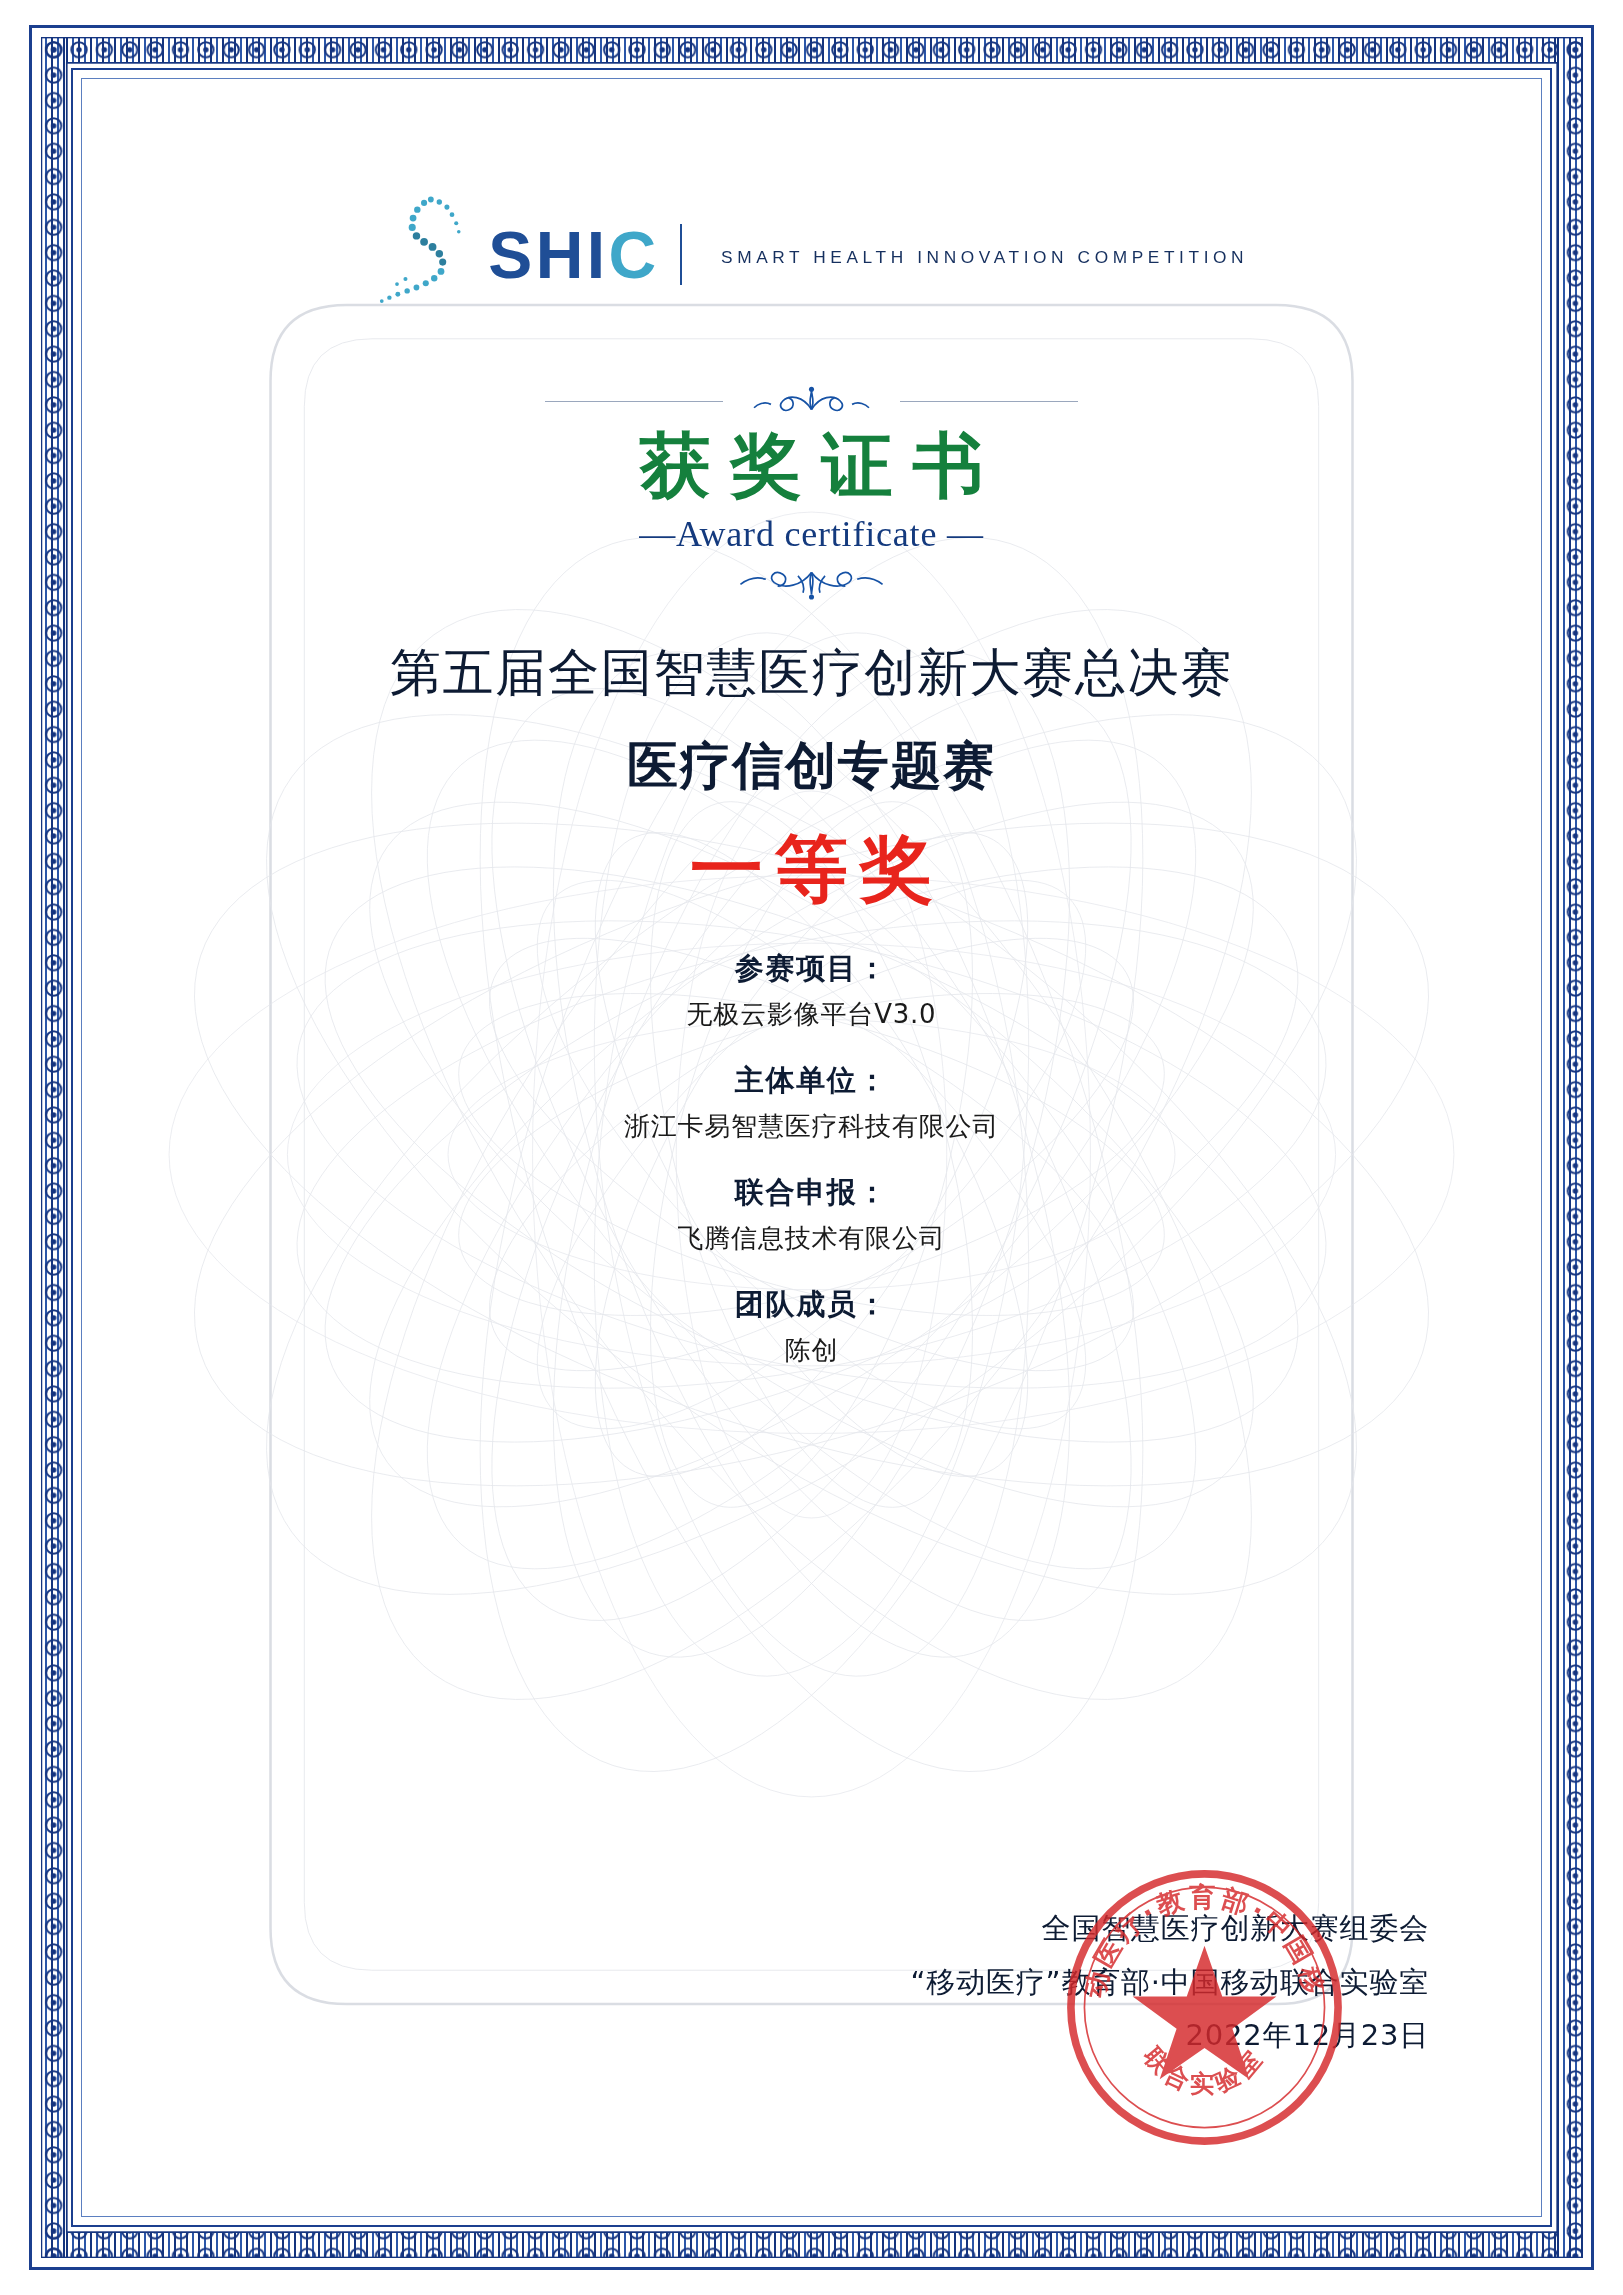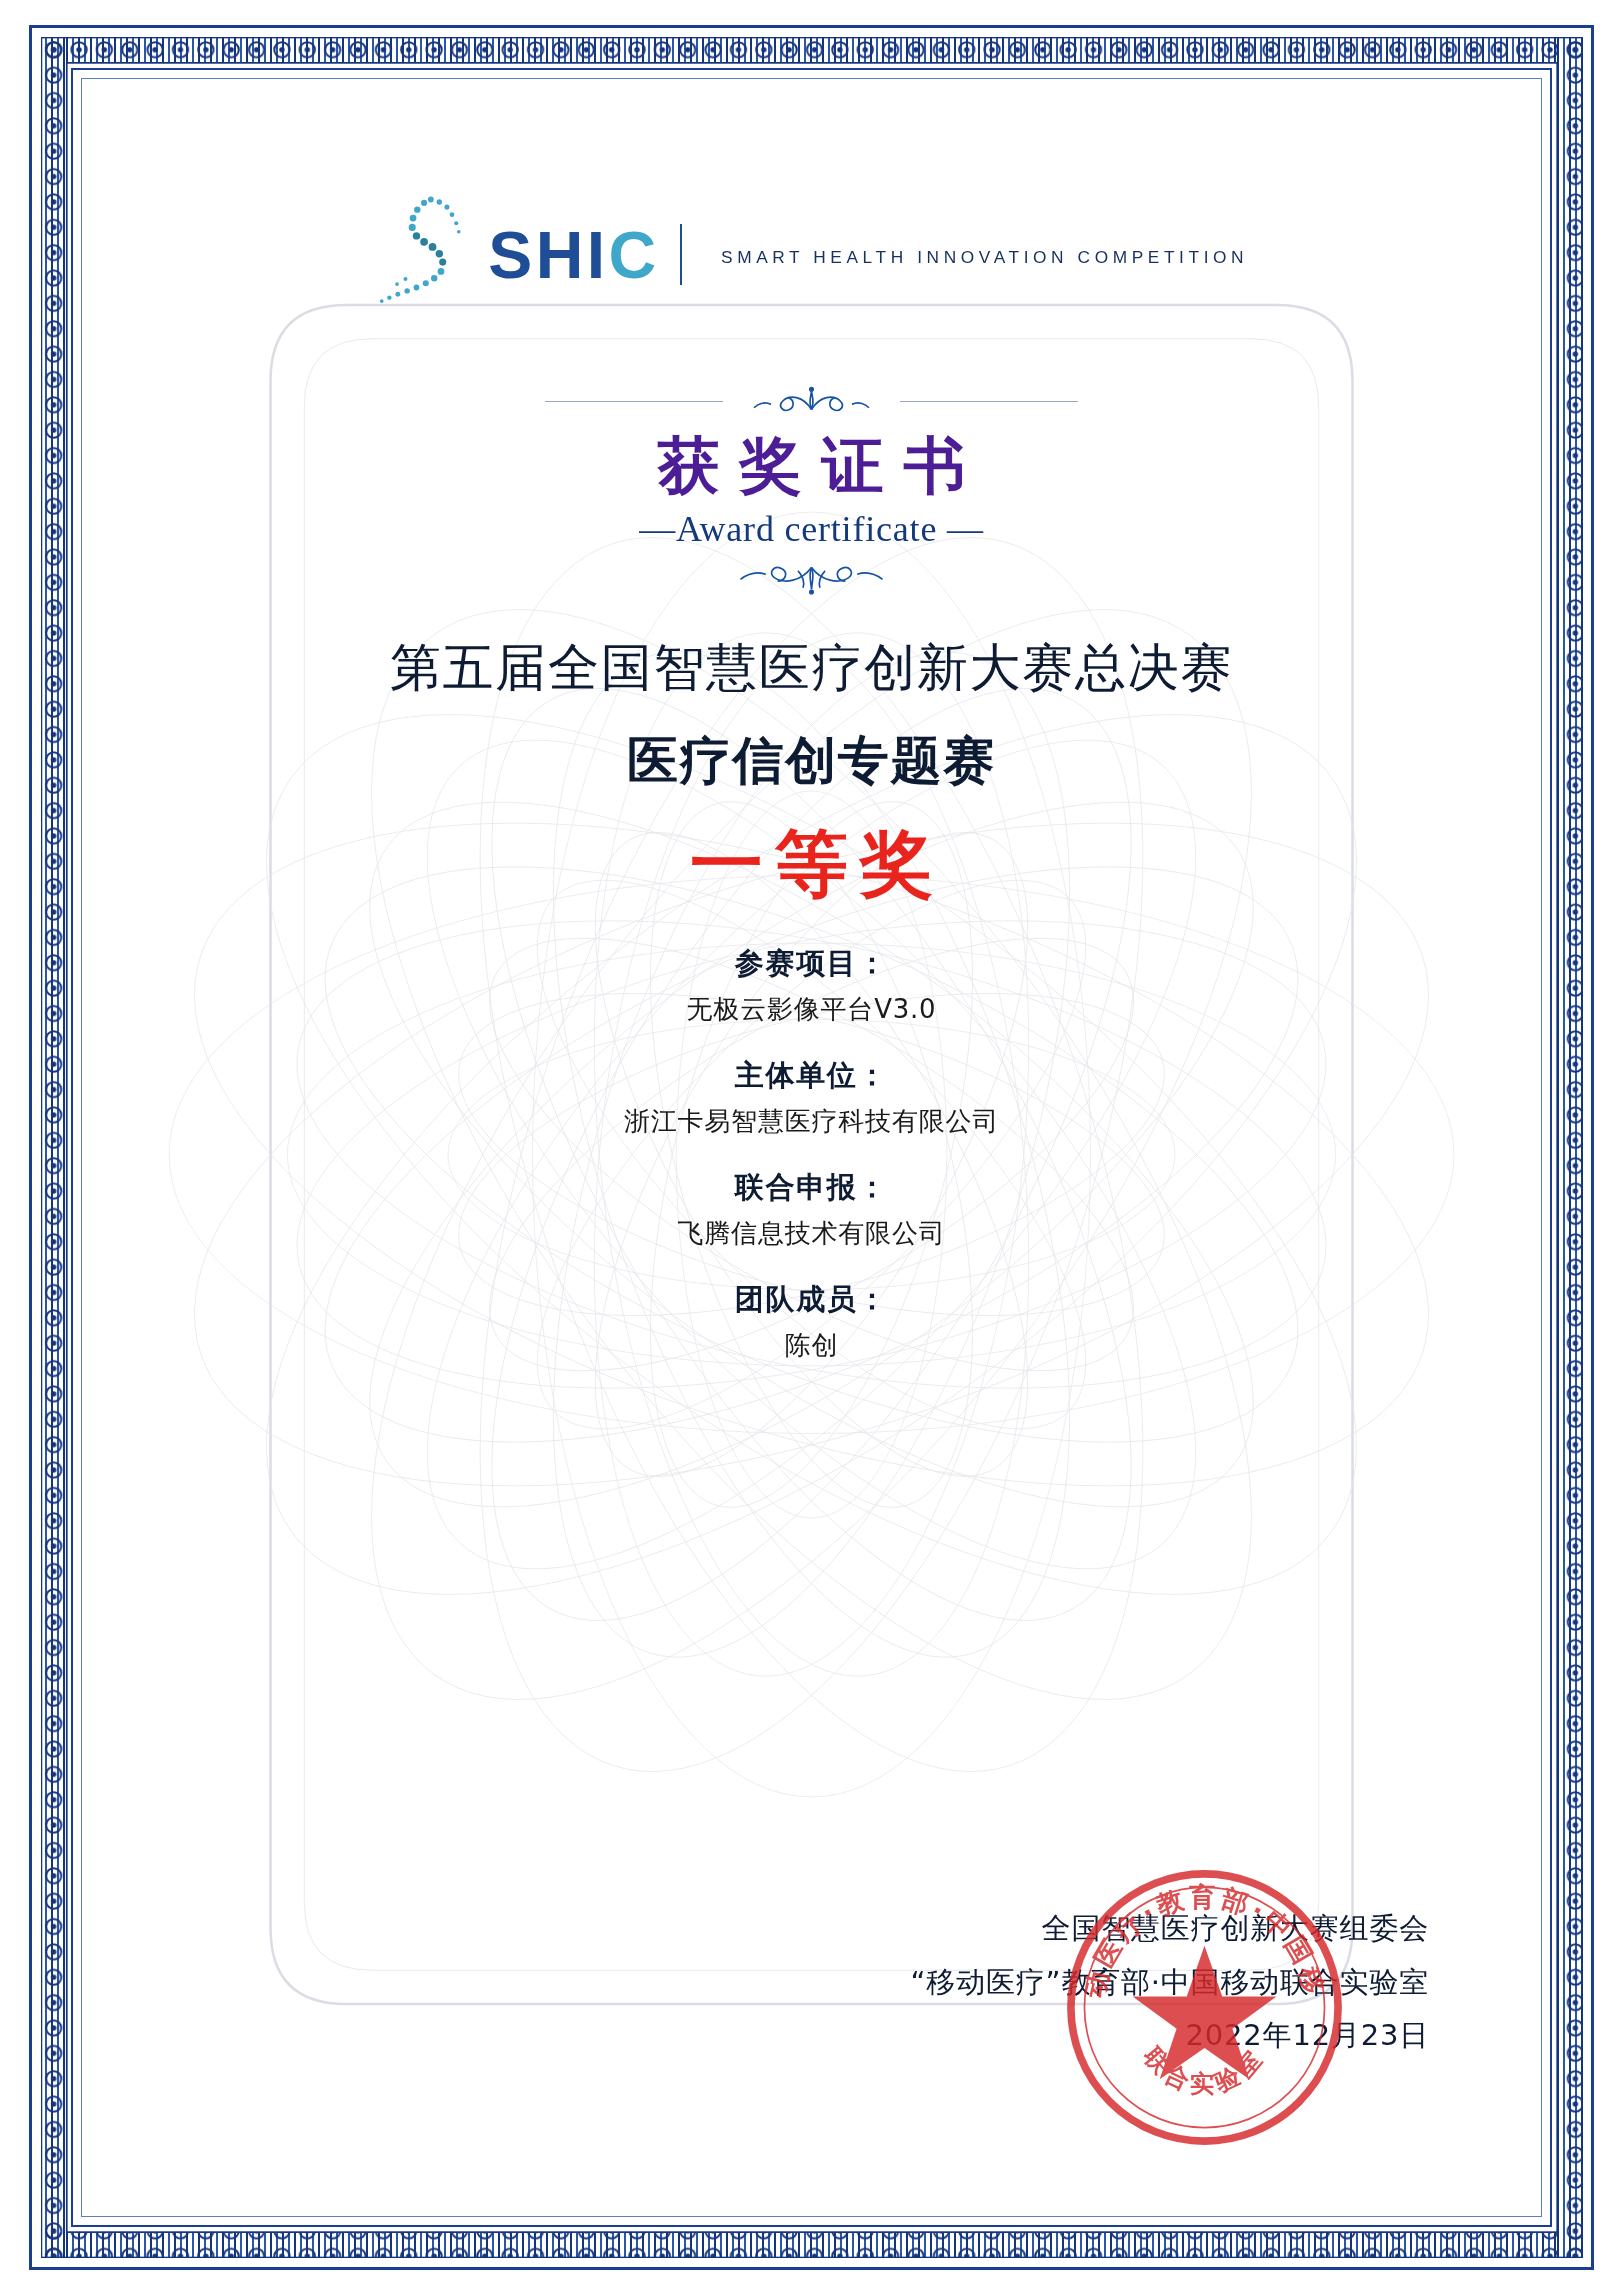--- a/index.html
+++ b/index.html
@@ -153,26 +153,26 @@
   }
   .rule {
     width: 178px;
     height: 0.8px;
     background: #9aa7bd;
     display: inline-block;
     vertical-align: middle;
   }
 
   .title-cn {
-    margin-top: 11px;
-    font-family: "DejaVu Sans", sans-serif;
-    font-weight: bold;
-    font-size: 62px;
+    margin-top: 5px;
+    font-family: "DejaVu Sans", sans-serif;
+    font-weight: bold;
+    font-size: 71px;
     letter-spacing: 20px;
-    color: #4c1d95;
+    color: #15803d;
     text-indent: 20px;
     line-height: 1.2;
   }
   .title-en {
     margin-top: 5px;
     font-family: "Liberation Serif", serif;
     font-size: 36px;
     color: #143a7e;
     letter-spacing: 0.8px;
   }

